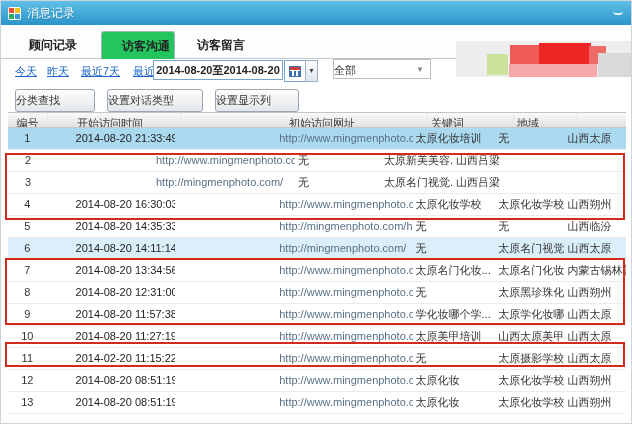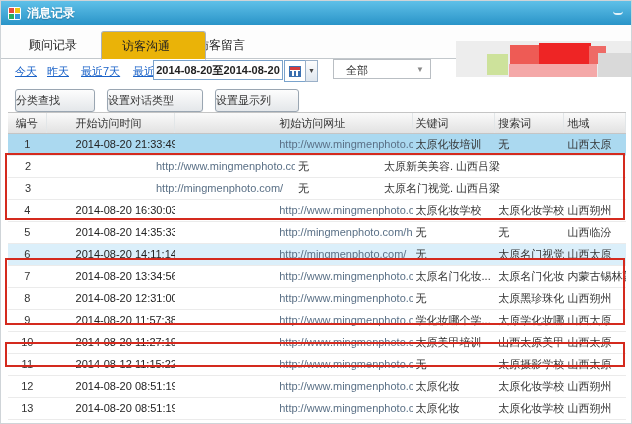--- a/index.html
+++ b/index.html
@@ -5,58 +5,58 @@
   html,body{margin:0;padding:0;}
   body{font-family:"Liberation Sans",sans-serif;background:#f2f2f2;}
   #win{position:relative;width:630px;height:422px;background:#fff;border:1px solid #cfd4d8;overflow:hidden;}
 
   
   #titlebar{position:absolute;left:0;top:0;width:100%;height:24px;
     background:linear-gradient(#5fc0e8,#2a94c8);display:flex;align-items:center;}
   #appicon{width:13px;height:13px;margin:0 6px 0 7px;background:#fff;border-radius:2px;
     display:grid;grid-template-columns:1fr 1fr;grid-template-rows:1fr 1fr;padding:1px;box-sizing:border-box;gap:1px;}
   #appicon i{display:block;}
-  #titletext{color:#fff;font-size:12px;font-weight:bold;text-shadow:0 1px 1px rgba(0,60,100,.4);}
+  #titletext{color:#fff;font-size:12px;font-weight:normal;text-shadow:0 1px 1px rgba(0,60,100,.4);}
   #titlebar-mark{position:absolute;right:8px;top:6px;width:10px;height:6px;border-bottom:2px solid #fff;
     border-radius:0 0 4px 4px;opacity:.85;}
 
   
   #tabbar{position:absolute;left:0;top:24px;width:100%;height:34px;background:#fdfdfd;box-sizing:border-box;border-bottom:1px solid #c3c8cc;}
-  .tab{position:absolute;font-size:12px;font-weight:normal;color:#222;cursor:default;}
+  .tab{position:absolute;font-size:12px;font-weight:bold;color:#222;cursor:default;}
   .tab.plain{top:12px;}
-  .tab.active{top:6px;background:#eab308;border:1px solid #aab2ba;border-bottom:1px solid #fff;
-    border-radius:3px 3px 0 0;padding:6px 35px 7px 20px;height:14px;z-index:2;}
+  .tab.active{top:6px;background:#22c55e;border:1px solid #aab2ba;border-bottom:1px solid #fff;
+    border-radius:3px 3px 0 0;padding:6px 4px 7px 20px;height:14px;z-index:2;}
 
   
   .qlink{position:absolute;top:63px;font-size:11px;color:#1a62c8;text-decoration:underline;cursor:pointer;}
   #datebox{position:absolute;left:152px;top:59px;width:128px;height:18px;border:1px solid #7aa3cc;
     background:#fff;font-size:11px;color:#222;text-align:center;line-height:18px;font-weight:bold;}
   #calbtn{position:absolute;left:283px;top:59px;width:20px;height:20px;border:1px solid #7aa3cc;background:#fff;
     display:flex;align-items:center;justify-content:center;}
   #calglyph{width:12px;height:11px;background:
     linear-gradient(#d43c3c,#d43c3c) 0 0/12px 3px no-repeat,
     repeating-linear-gradient(90deg,#3a6fb0 0 2px,#fff 2px 4px) 0 4px/12px 7px no-repeat,#fff;
     border:1px solid #3a6fb0;box-sizing:border-box;}
   #calarrow{position:absolute;left:304px;top:59px;width:11px;height:20px;border:1px solid #9ab0c8;background:linear-gradient(#fdfdfd,#dfe6ee);
     font-size:7px;color:#444;text-align:center;line-height:20px;}
   #catbox{position:absolute;left:332px;top:58px;width:98px;height:20px;border:1px solid #b9bec3;background:#fff;
-    font-size:11px;color:#333;line-height:20px;padding-left:12px;box-sizing:border-box;}
+    font-size:11px;color:#333;line-height:20px;padding-left:0;box-sizing:border-box;}
   #catbox .arrow{position:absolute;right:6px;top:0;font-size:8px;color:#888;}
 
   
   .mz{position:absolute;}
 
   
   .tbtn{position:absolute;top:88px;height:21px;border:1px solid #9aa6b2;border-radius:3px;
     background:linear-gradient(#fdfdfd,#e4e7ea);font-size:11px;color:#333;line-height:21px;
     box-shadow:0 1px 1px rgba(0,0,0,.08);cursor:pointer;}
 
   
   #tbl{position:absolute;left:7px;top:111px;width:618px;}
-  #thead{display:flex;height:22px;background:linear-gradient(#fafafa,#e2e2e2);
+  #thead{display:flex;height:16px;background:linear-gradient(#fafafa,#e2e2e2);
     border-top:1px solid #c5c5c5;border-bottom:1px solid #c5c5c5;box-sizing:border-box;}
   #thead .cell{font-size:11px;color:#333;line-height:20px;border-right:1px solid #e2e6e8;}
   .row{display:flex;height:21px;border-bottom:1px solid #ebebeb;background:#fff;}
   .row.selected{background:#abd9f0;}
   .row.tinted{background:#dbeffa;}
   .cell{box-sizing:border-box;padding:0 3px;font-size:11px;line-height:21px;white-space:nowrap;overflow:hidden;color:#333;}
   .c0{width:40px;text-align:center;}
   .c1{width:107px;color:#222;margin-left:26px;}
   .c2{width:105px;color:#2547c8;margin-top:29px;}
   .c3{width:142px;color:#5a7086;}
@@ -119,21 +119,20 @@
   <div class="tbtn" style="left:106px;width:94px">设置对话类型</div>
   <div class="tbtn" style="left:214px;width:82px">设置显示列</div>
 
   <div id="tbl">
     <div id="thead">
         <div class="cell c0">编号</div>
         <div class="cell c1">开始访问时间</div>
         <div class="cell c2">沟通发起页</div>
         <div class="cell c3">初始访问网址</div>
         <div class="cell c4">关键词</div>
-        <div class="cell c5">搜索词</div>
         <div class="cell c6">地域</div>
       </div>
     <div id="tbody">
         <div class="row selected">
           <div class="cell c0">1</div>
           <div class="cell c1">2014-08-20 21:33:49</div>
           <div class="cell c2">免费新娘班开课了_通...</div>
           <div class="cell c3">http://www.mingmenphoto.com/</div>
           <div class="cell c4">太原化妆培训</div>
           <div class="cell c5">无</div>
@@ -213,21 +212,21 @@
           <div class="cell c0">10</div>
           <div class="cell c1">2014-08-20 11:27:19</div>
           <div class="cell c2">新娘秘书班_化妆_课...</div>
           <div class="cell c3">http://www.mingmenphoto.com/</div>
           <div class="cell c4">太原美甲培训</div>
           <div class="cell c5">山西太原美甲...</div>
           <div class="cell c6">山西太原</div>
         </div>
         <div class="row">
           <div class="cell c0">11</div>
-          <div class="cell c1">2014-08-12 11:15:22</div>
+          <div class="cell c1">2014-02-20 11:15:22</div>
           <div class="cell c2">太原化妆学校_太原学...</div>
           <div class="cell c3">http://www.mingmenphoto.com/</div>
           <div class="cell c4">无</div>
           <div class="cell c5">太原摄影学校</div>
           <div class="cell c6">山西太原</div>
         </div>
         <div class="row">
           <div class="cell c0">12</div>
           <div class="cell c1">2014-08-20 08:51:19</div>
           <div class="cell c2">学校简介_山西名门职...</div>

